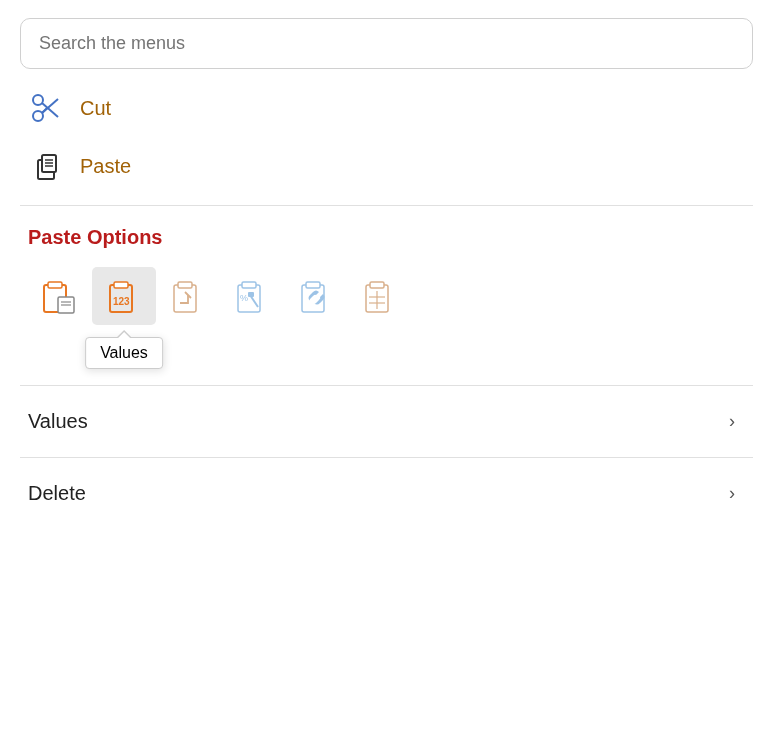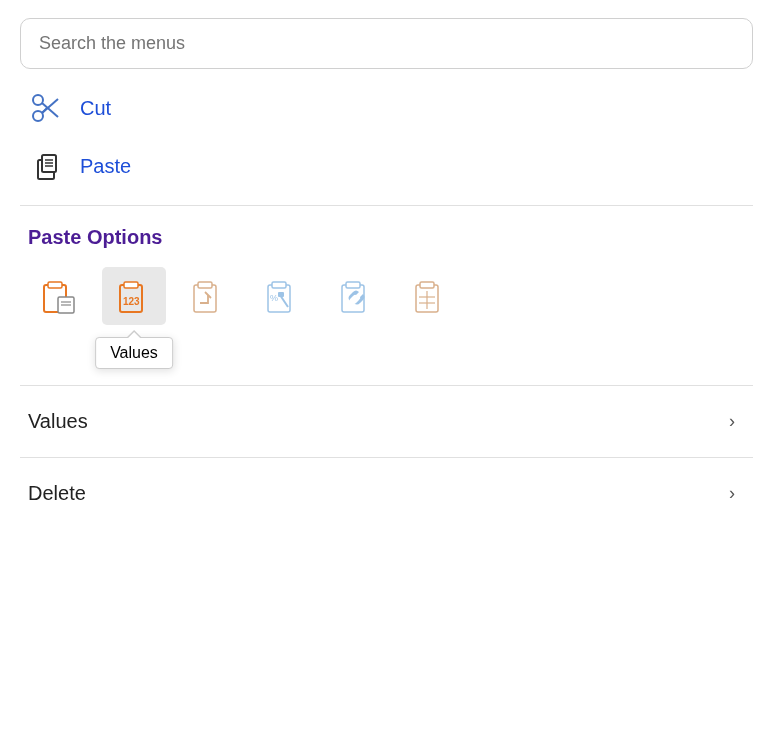--- a/index.html
+++ b/index.html
@@ -37,41 +37,41 @@
     .menu-item-icon {
       width: 52px;
       display: flex;
       align-items: center;
       justify-content: flex-start;
       flex-shrink: 0;
     }
 
     .menu-item-label {
       font-size: 20px;
-      color: #1d4ed8;
+      color: #a16207;
     }
 
     .divider {
       border: none;
       border-top: 1.5px solid #e0e0e0;
       margin: 10px 0;
     }
 
     .section-header {
       font-size: 20px;
       font-weight: 700;
       padding: 10px 8px 12px 8px;
-      color: #4c1d95;
+      color: #b91c1c;
     }
 
     
     .paste-options-row {
       display: flex;
       align-items: flex-end;
-      gap: 10px;
+      gap: 0;
       padding: 6px 8px 0 8px;
       position: relative;
     }
 
     .paste-btn {
       display: flex;
       flex-direction: column;
       align-items: center;
       padding: 8px 10px 6px 10px;
       border-radius: 5px;

